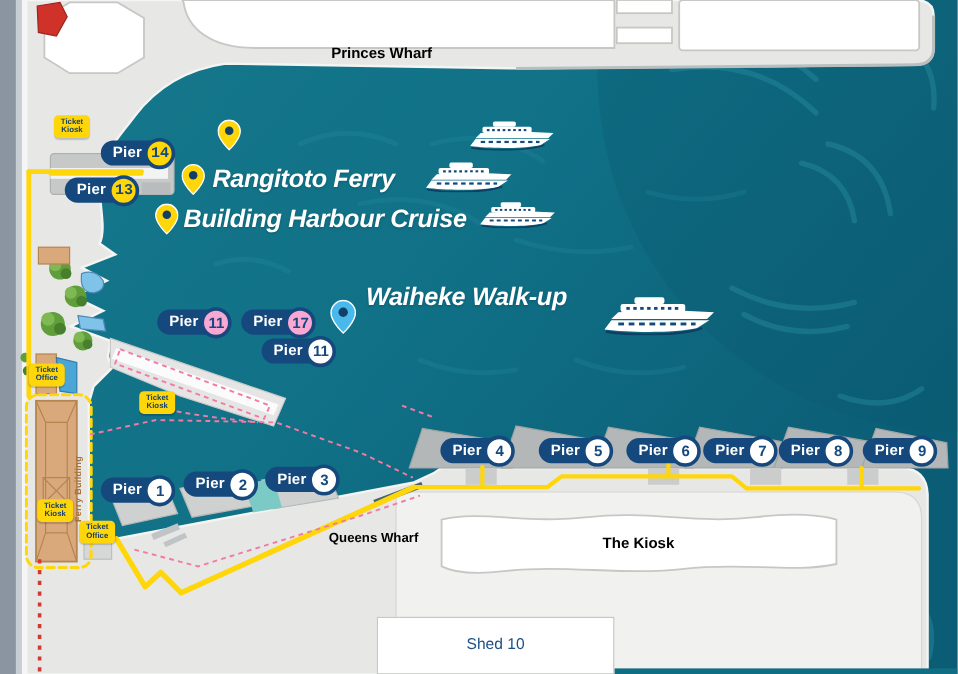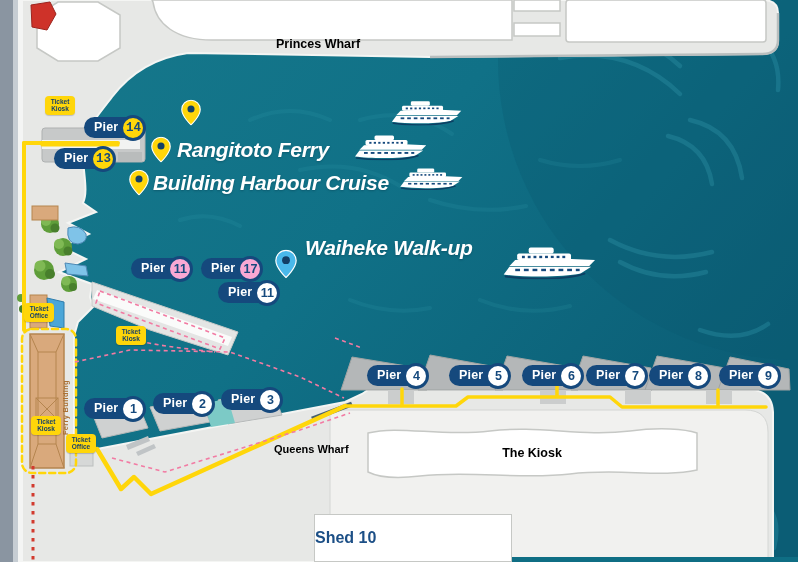--- a/index.html
+++ b/index.html
@@ -26,21 +26,21 @@
   
   .ticket{position:absolute;background:#ffd60a;border-radius:4px;color:#17406b;
           font-weight:700;font-size:6.5px;line-height:1.15;padding:2px 2px;
           width:26px;text-align:center;box-shadow:0 1px 1px rgba(0,0,0,.18);}
 
   
   .wharf-label{position:absolute;color:#000000;font-weight:700;white-space:nowrap;}
 
   
   .bldg{position:absolute;background:#fff;border:1.5px solid #c6c8c5;box-sizing:border-box;}
-  .bldg-label{color:#1c4f86;font-weight:700;font-size:16px;text-align:left;}
+  .bldg-label{color:#1c4f86;font-weight:400;font-size:13px;text-align:center;}
   .fb-text{position:absolute;left:-37px;top:63px;width:110px;text-align:center;
            transform:rotate(-90deg);color:#aa7034;font-weight:700;font-size:7.5px;
            letter-spacing:.3px;white-space:nowrap;}
 </style>
 </head>
 <body>
 
 <div id="stage">
 
   <svg id="basemap" width="798" height="562" viewBox="0 0 798 562">

